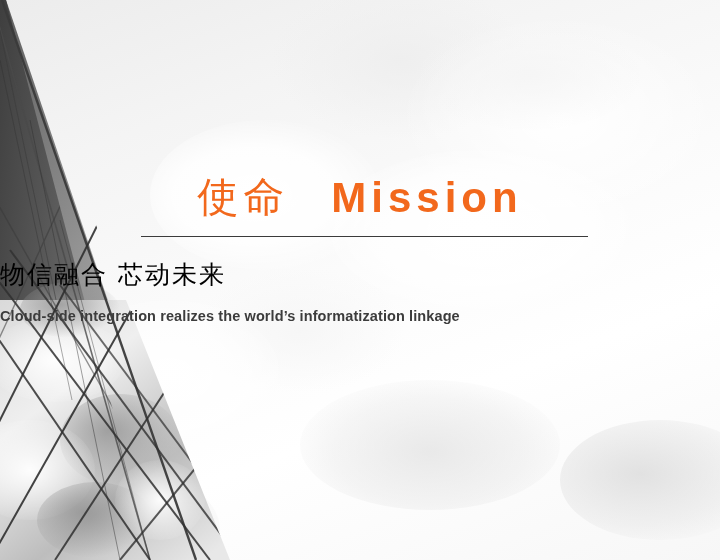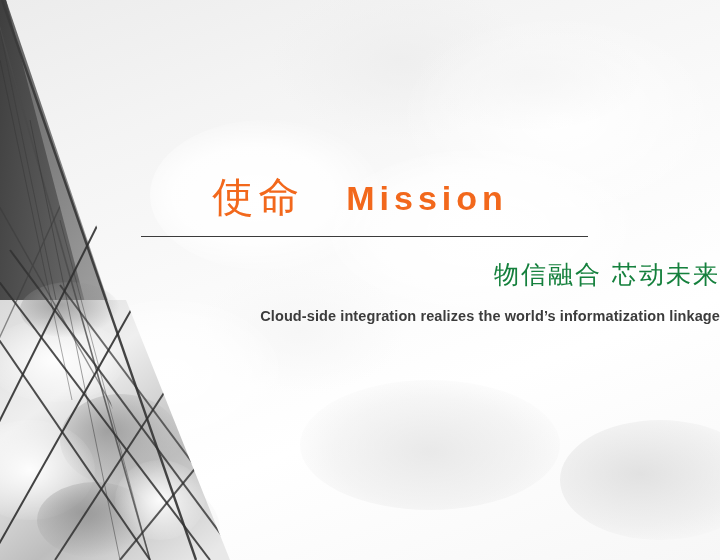--- a/index.html
+++ b/index.html
@@ -54,21 +54,21 @@
     position: absolute;
     inset: 0;
     width: 720px;
     height: 560px;
   }
 
   
   .content {
     position: absolute;
     inset: 0;
-    text-align: right;
+    text-align: left;
   }
 
   .heading {
     position: absolute;
     left: 0;
     right: 0;
     top: 168px;
     height: 58px;
     display: flex;
     align-items: center;
@@ -78,21 +78,21 @@
   }
   .heading .cn {
     font-family: "DejaVu Sans", "Liberation Sans", sans-serif;
     font-size: 41px;
     font-weight: 400;
     letter-spacing: 5px;
     line-height: 1;
   }
   .heading .en {
     font-family: "Liberation Sans", "DejaVu Sans", sans-serif;
-    font-size: 34px;
+    font-size: 42px;
     font-weight: 700;
     letter-spacing: 5px;
     line-height: 1;
     margin-left: 42px;
     padding-top: 2px;
   }
 
   .rule {
     position: absolute;
     left: 141px;
@@ -103,39 +103,38 @@
   }
 
   .tagline {
     position: absolute;
     left: 0;
     right: 0;
     top: 258px;
     font-family: "DejaVu Sans", "Liberation Sans", sans-serif;
     font-size: 25px;
     font-weight: 400;
-    color: #15803d;
+    color: #000000;
     letter-spacing: 2px;
     line-height: 34px;
     white-space: nowrap;
   }
 
   .desc {
     position: absolute;
     left: 0;
     right: 0;
     top: 303px;
     font-family: "Liberation Sans", "DejaVu Sans", sans-serif;
     font-size: 14.5px;
     font-weight: 600;
     color: #3c3c3c;
     line-height: 26px;
     letter-spacing: 0.1px;
     white-space: nowrap;
-    padding-left: 8px;
   }
   .desc .line { display: block; }
 </style>
 </head>
 <body>
 
 <div id="banner">
 
   <div class="sky"></div>
   <div class="cloud c7"></div>

